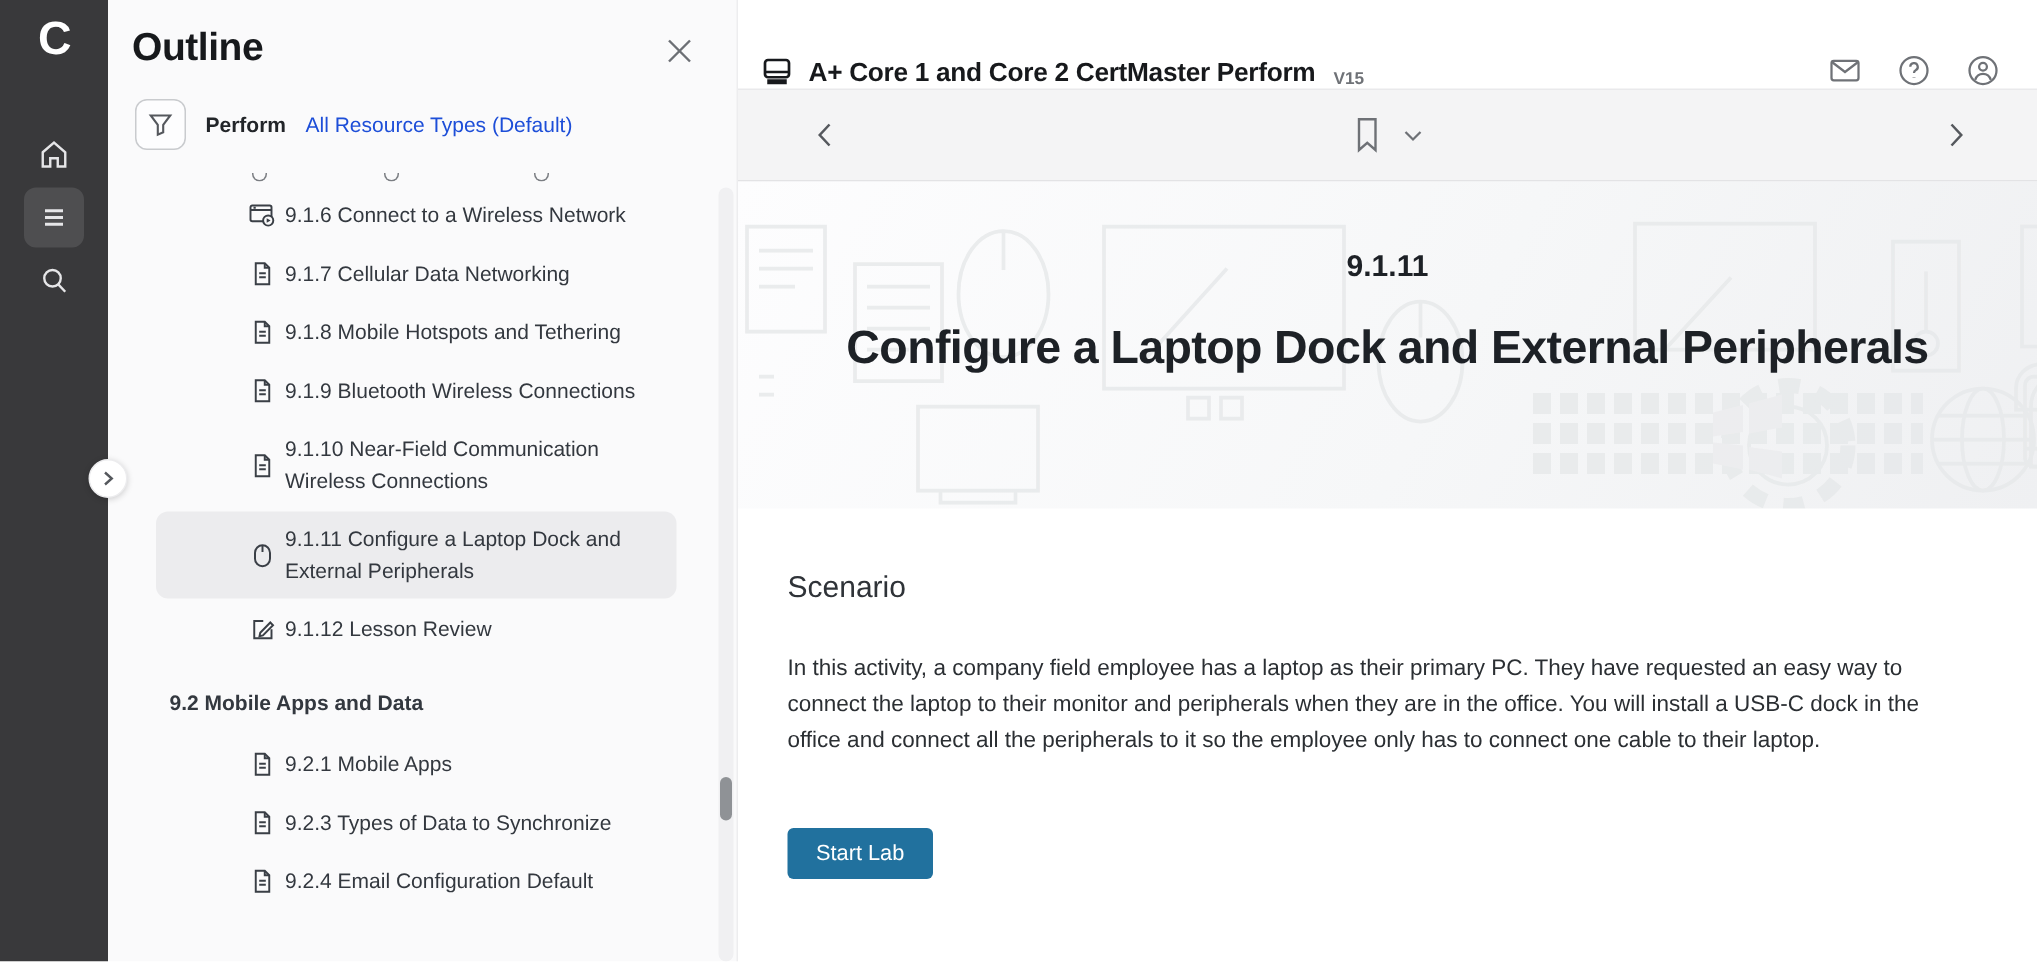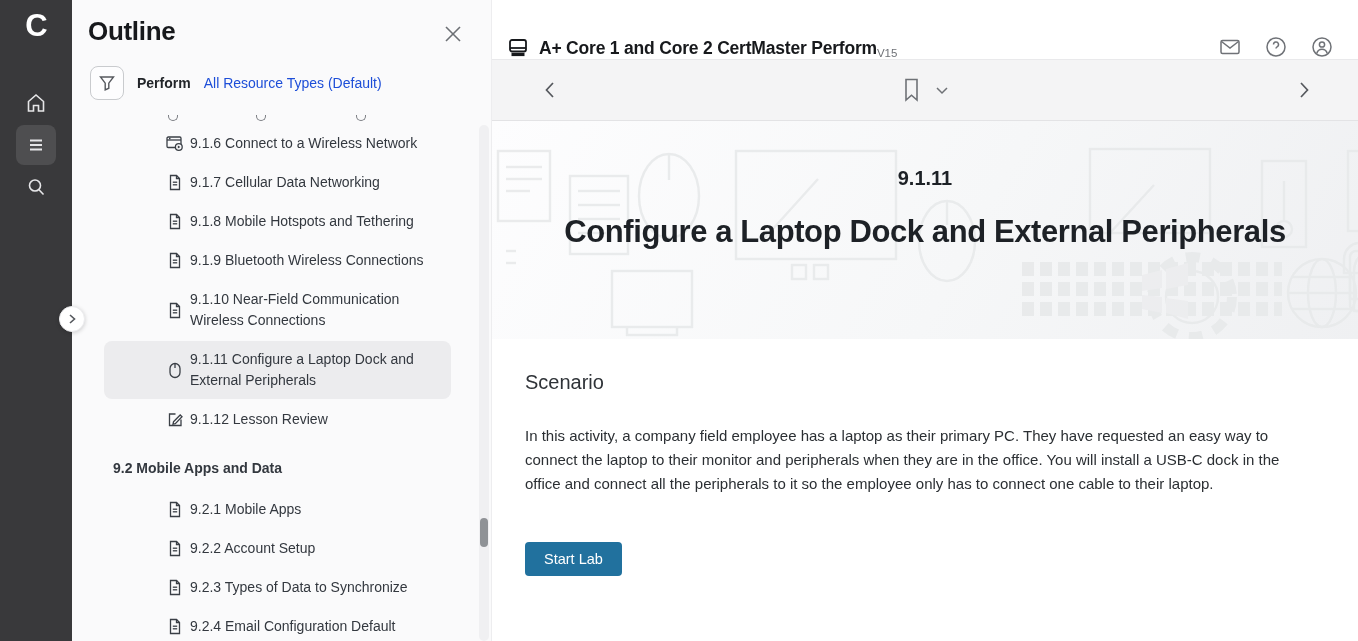--- a/index.html
+++ b/index.html
@@ -40,21 +40,21 @@
   .panel-thumb { position:absolute; top:393px; left:1px; width:8px; height:29px; background:#8f9296; border-radius:5px; cursor:pointer; }
 
   .panel-toggle { position:absolute; left:59px; top:306px; width:26px; height:26px; border-radius:50%; background:#fff; border:1px solid #ececee; box-shadow:0 1px 4px rgba(0,0,0,.18); display:flex; align-items:center; justify-content:center; cursor:pointer; z-index:4; }
   .panel-toggle svg { stroke:#55585d; }
 
   
   .content { flex:1 1 auto; display:flex; flex-direction:column; background:#fff; min-width:0; }
   .content-header { height:60px; flex:0 0 60px; border-bottom:1px solid #e9e9eb; display:flex; align-items:flex-end; padding:0 24px 0 15px; background:#fff; }
   .course-icon { margin-right:10px; display:flex; }
   .course-title { font-size:17.5px; font-weight:700; color:#17191c; letter-spacing:-0.2px; }
-  .course-version { font-size:11.5px; font-weight:400; color:#6f7277; margin-left:0; margin-top:3px; }
+  .course-version { font-size:11.5px; font-weight:700; color:#6f7277; margin-left:12px; margin-top:3px; }
   .header-actions { margin-left:auto; display:flex; align-items:center; gap:22px; }
   .hdr-btn { background:none; border:none; padding:0; cursor:pointer; display:flex; }
   .hdr-btn svg { stroke:#6f7277; }
 
   .navbar { height:61px; flex:0 0 61px; background:#f4f4f5; border-bottom:1px solid #e3e3e5; display:flex; align-items:center; position:relative; }
   .nav-arrow { background:none; border:none; cursor:pointer; padding:6px; display:flex; }
   .nav-arrow svg { stroke:#55585d; }
   .nav-prev { margin-left:44px; }
   .nav-next { margin-left:auto; margin-right:40px; }
   .bookmark-group { position:absolute; left:50%; transform:translateX(-50%); display:flex; align-items:center; gap:14px; }
@@ -62,21 +62,21 @@
   .bm-btn { background:none; border:none; cursor:pointer; padding:0; display:flex; }
 
   .hero { height:218px; flex:0 0 218px; position:relative; overflow:hidden; background:linear-gradient(118deg,#fdfdfe 0%,#f6f7f8 55%,#eff0f2 100%); }
   .hero-doodles { position:absolute; inset:0; opacity:.85; }
   .hero-doodles svg { stroke:#e7e9ea; fill:none; stroke-width:2.5; }
   .hero-inner { position:relative; text-align:center; }
   .lesson-number { margin-top:46px; font-size:20px; font-weight:700; color:#1d2126; }
   .lesson-title { margin-top:24px; font-size:31px; font-weight:700; color:#1d2126; letter-spacing:-0.4px; }
 
   .page-body { flex:1 1 auto; background:#fff; padding:0 40px 0 33px; }
-  .scenario-heading { margin-top:32px; font-size:20px; font-weight:400; color:#2f3338; }
+  .scenario-heading { margin-top:42px; font-size:20px; font-weight:400; color:#2f3338; }
   .scenario-text { margin-top:30px; font-size:15px; line-height:24px; color:#2b2f33; max-width:797px; }
   .start-btn { margin-top:46px; background:#21719e; color:#fff; border:none; border-radius:4px; padding:9px 19px; font-size:14.5px; font-family:inherit; cursor:pointer;text-align:center; }
 </style>
 </head>
 <body>
 
 <div class="app">
 
   <aside class="rail">
     <div class="logo">C</div>
@@ -230,31 +230,20 @@
   <svg width="16" height="17" viewBox="0 0 16 17" fill="none" stroke-width="1.3">
               <path d="M3.5 1.5 H9.5 L12.5 4.5 V15.5 H3.5 Z"></path>
               <path d="M9.5 1.5 V4.5 H12.5"></path>
               <line x1="5.8" y1="8.2" x2="10.2" y2="8.2"></line>
               <line x1="5.8" y1="10.8" x2="10.2" y2="10.8"></line>
             </svg>
 </span>
     <span>9.2.1 Mobile Apps</span>
   </div>
 
-  <div class="o-row">
-    <span class="o-icon">
-  <svg width="16" height="17" viewBox="0 0 16 17" fill="none" stroke-width="1.3">
-              <path d="M3.5 1.5 H9.5 L12.5 4.5 V15.5 H3.5 Z"></path>
-              <path d="M9.5 1.5 V4.5 H12.5"></path>
-              <line x1="5.8" y1="8.2" x2="10.2" y2="8.2"></line>
-              <line x1="5.8" y1="10.8" x2="10.2" y2="10.8"></line>
-            </svg>
-</span>
-    <span>9.2.2 Account Setup</span>
-  </div>
 
   <div class="o-row">
     <span class="o-icon">
   <svg width="16" height="17" viewBox="0 0 16 17" fill="none" stroke-width="1.3">
               <path d="M3.5 1.5 H9.5 L12.5 4.5 V15.5 H3.5 Z"></path>
               <path d="M9.5 1.5 V4.5 H12.5"></path>
               <line x1="5.8" y1="8.2" x2="10.2" y2="8.2"></line>
               <line x1="5.8" y1="10.8" x2="10.2" y2="10.8"></line>
             </svg>
 </span>

